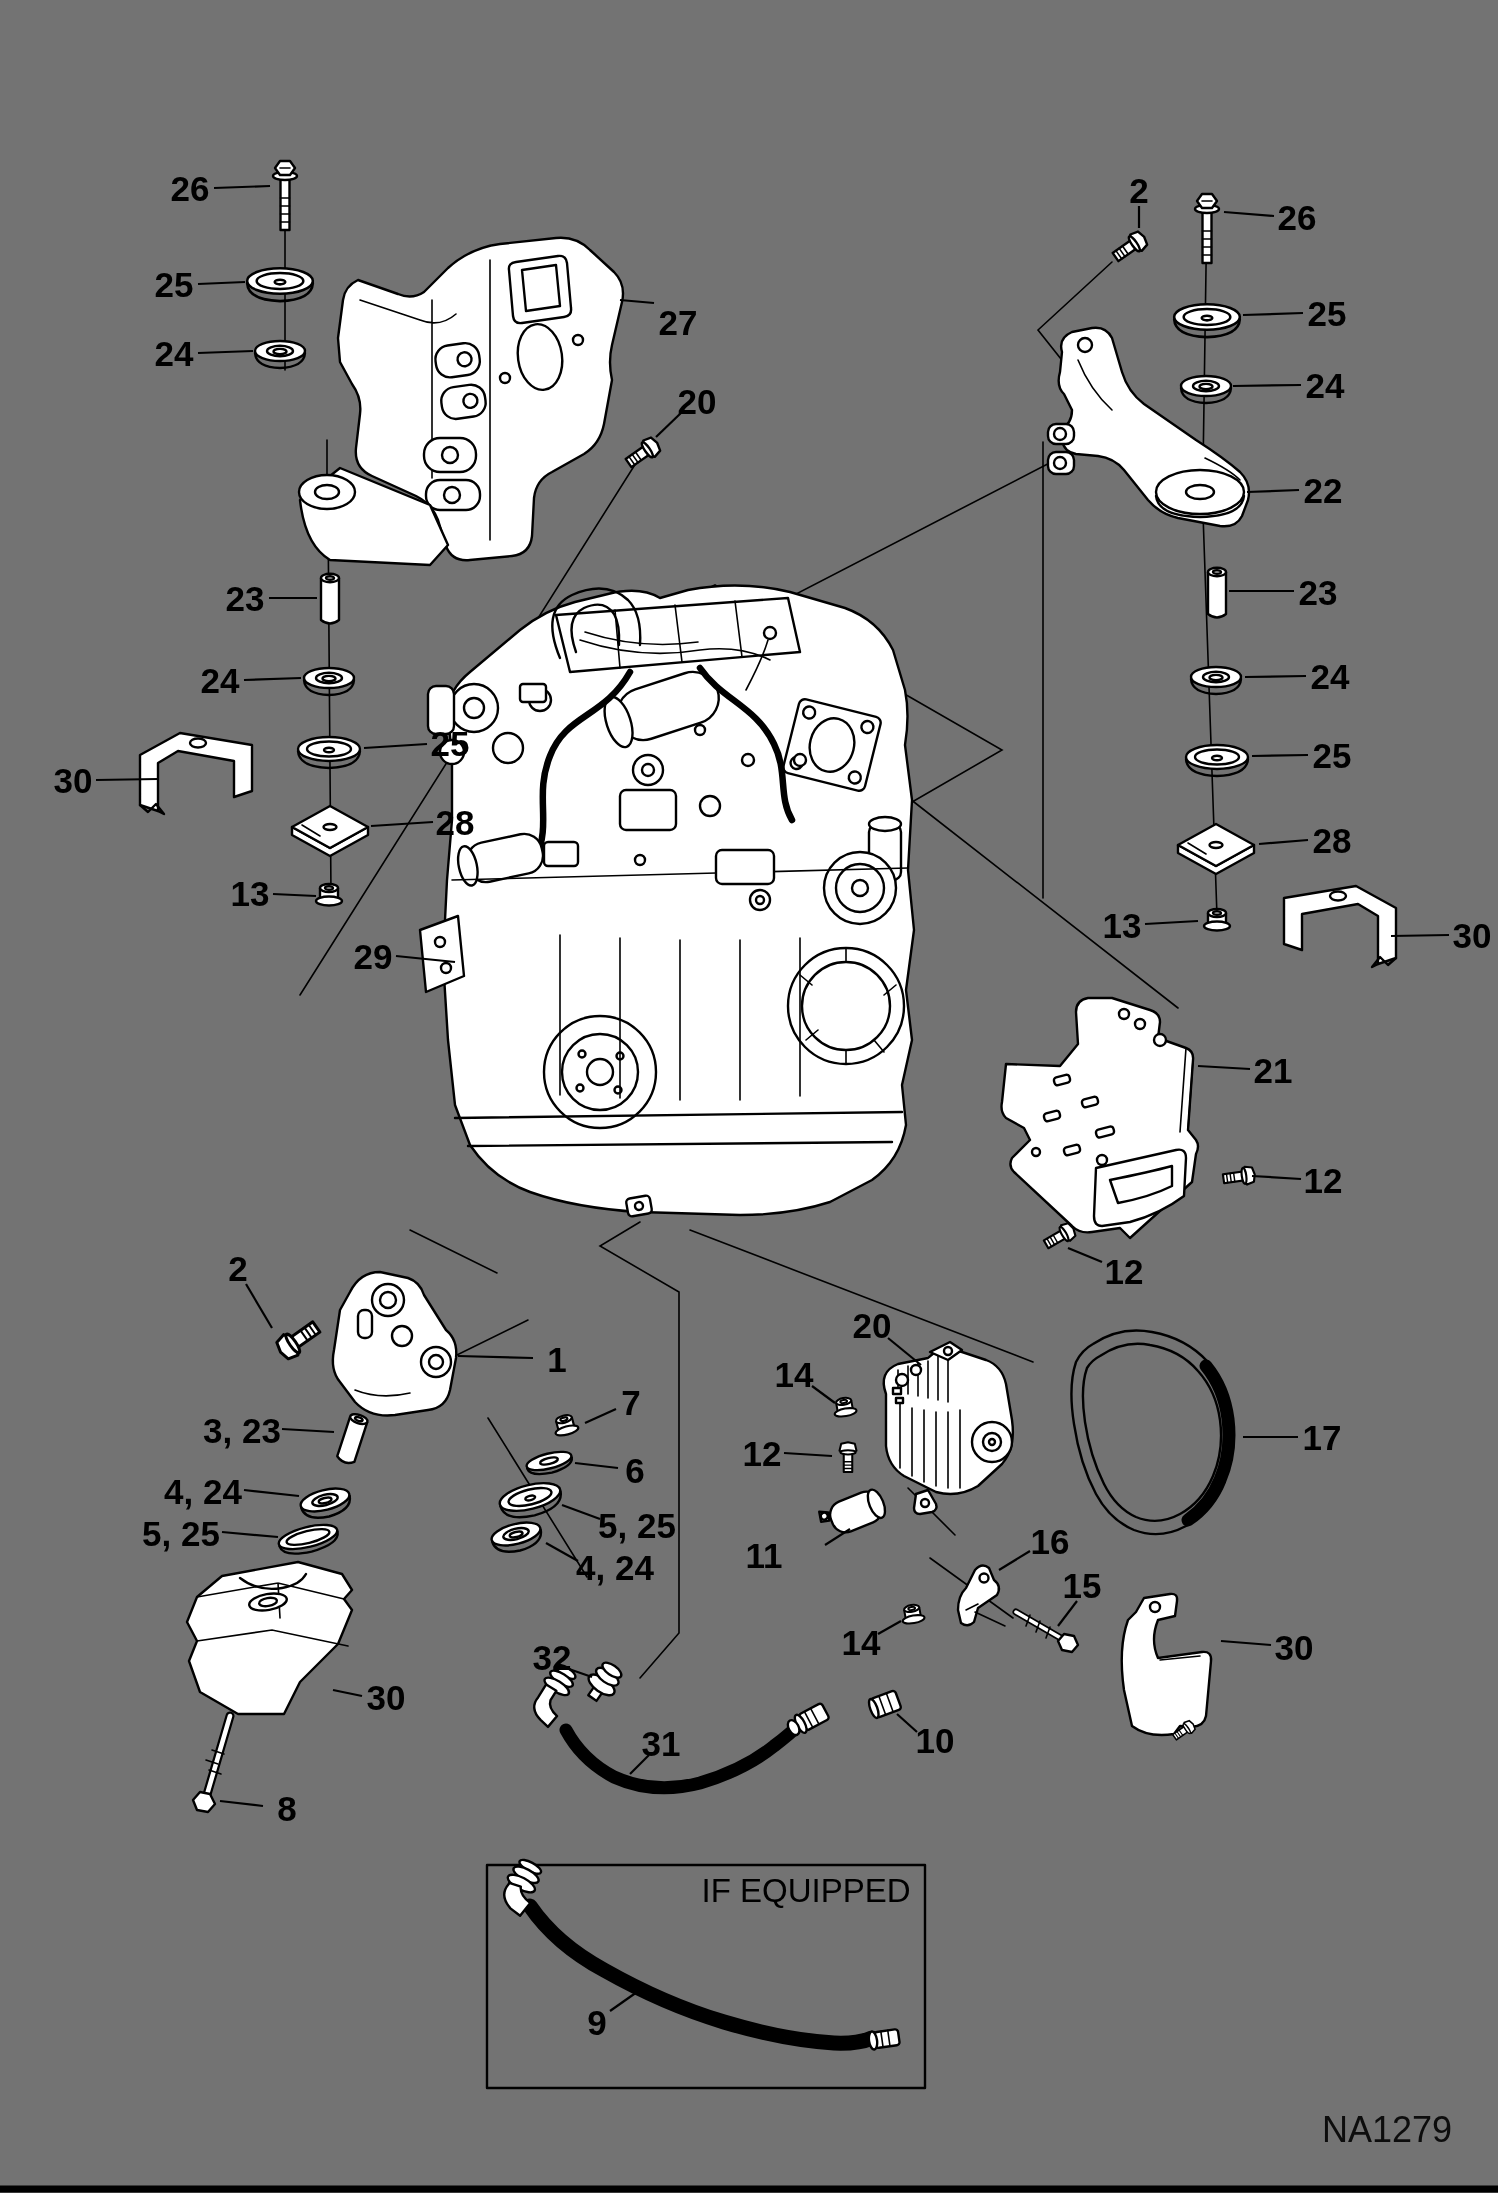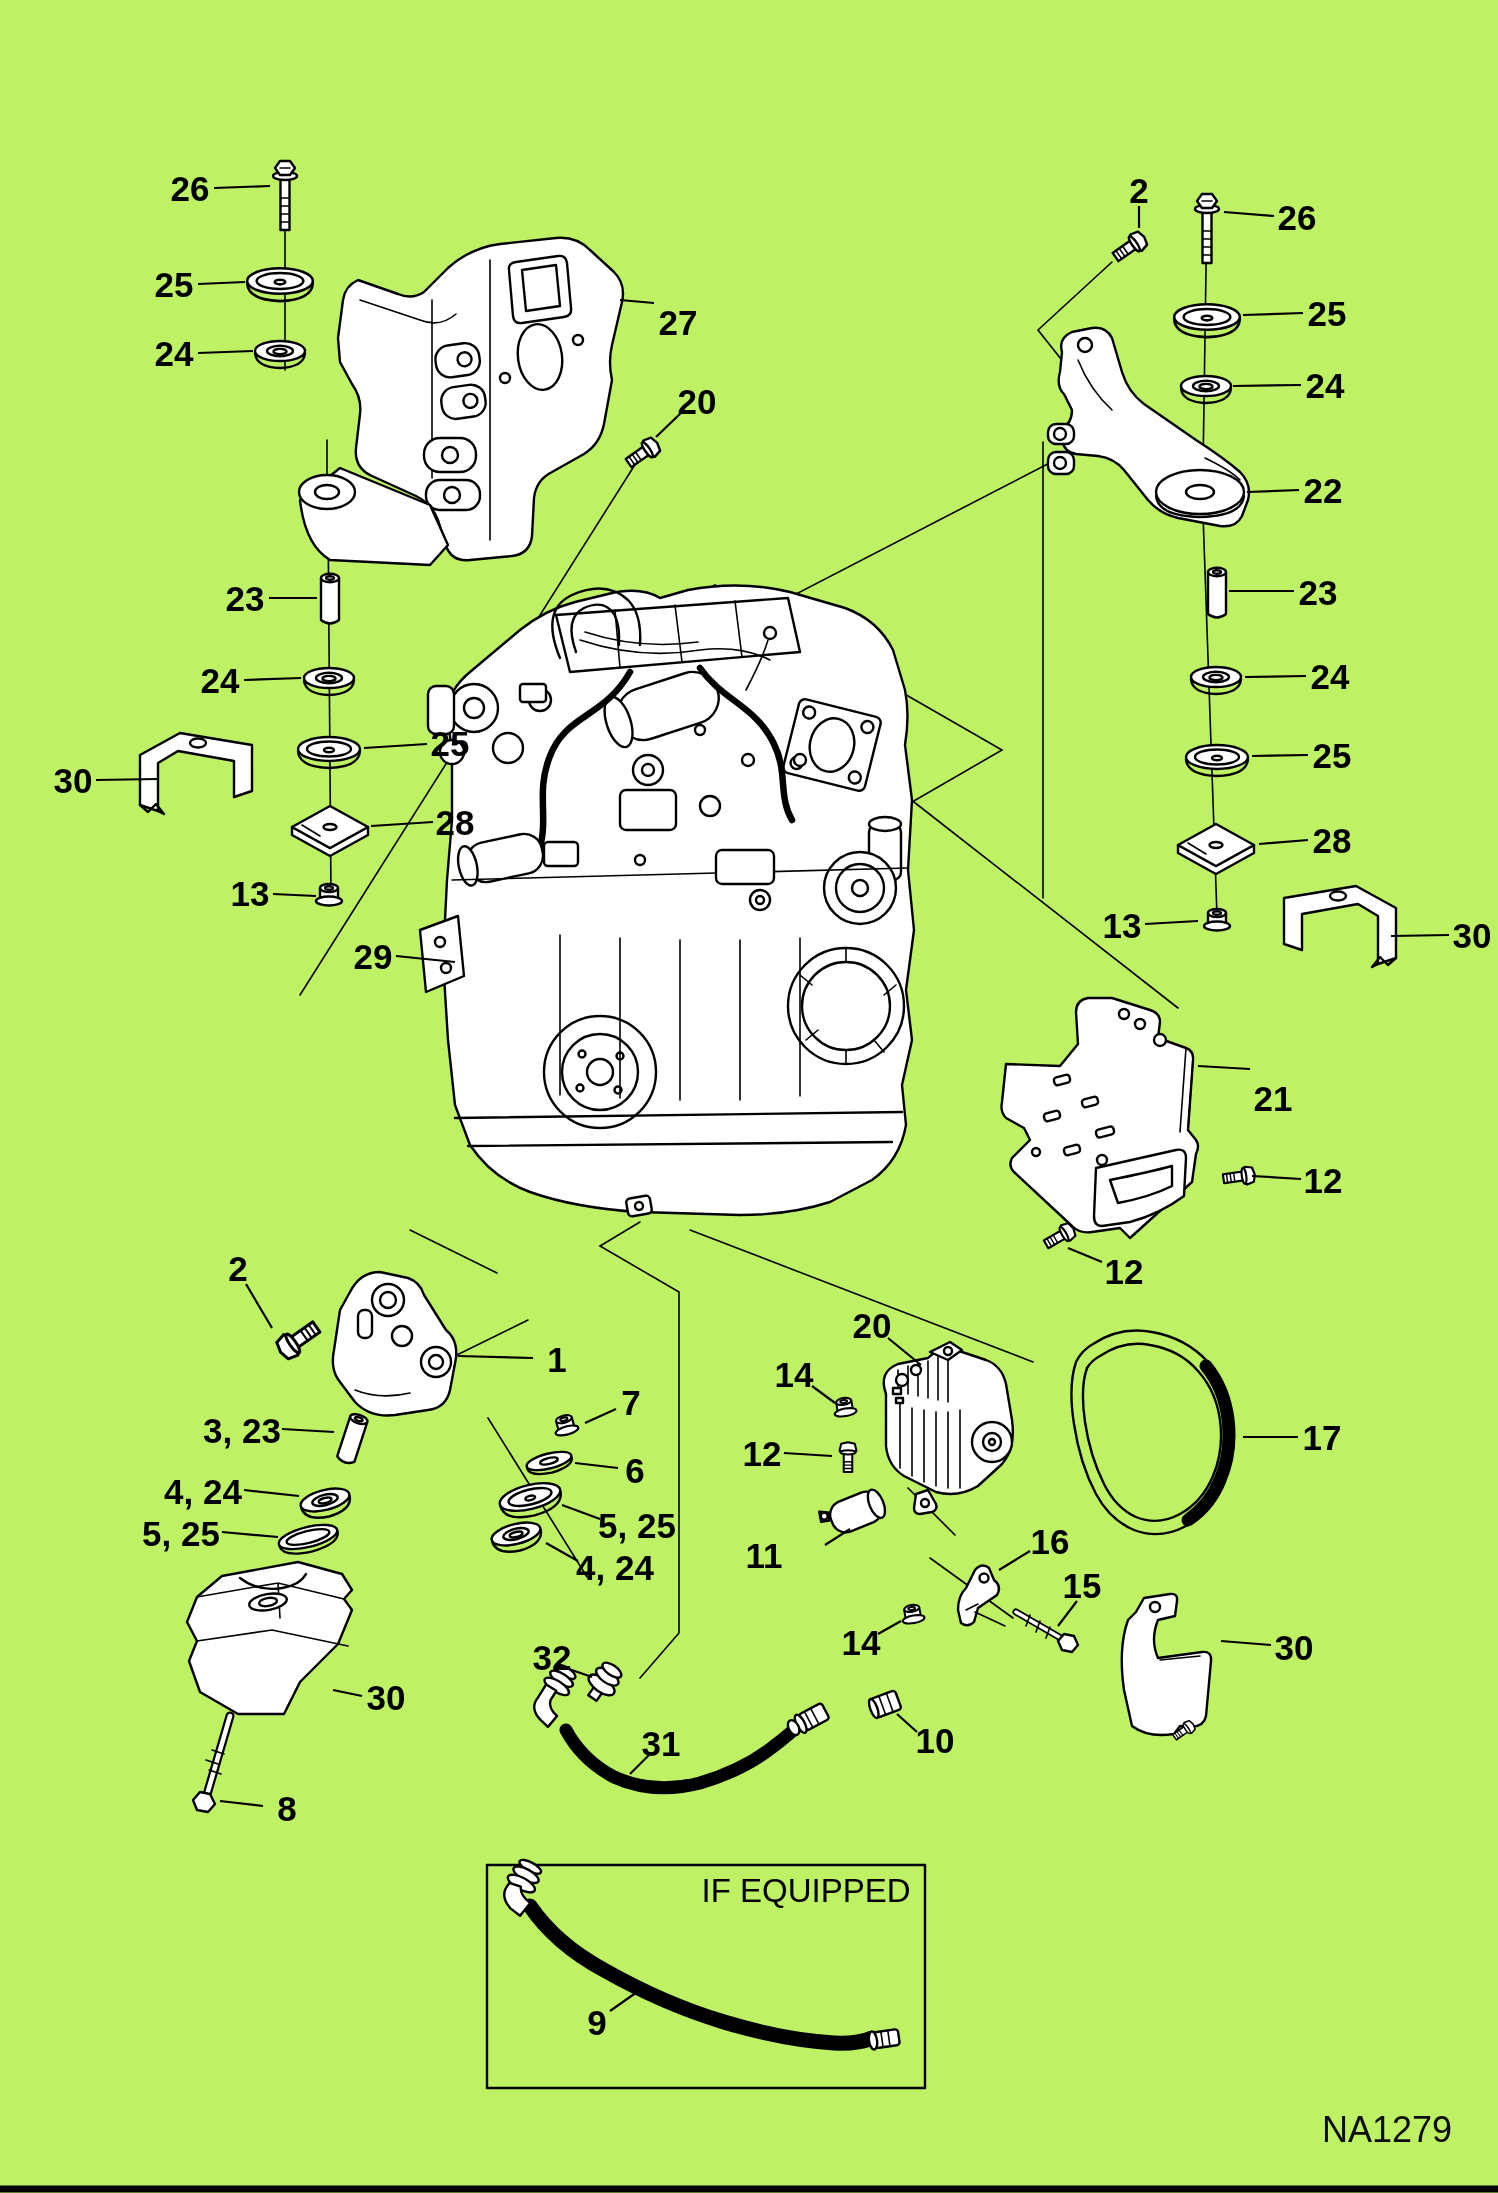--- a/index.html
+++ b/index.html
@@ -1,16 +1,16 @@
 <!DOCTYPE html>
 <html><head>
 <meta charset="utf-8">
 <style>
   html,body{margin:0;padding:0;background:#fff;}
-  .page{position:relative;width:1498px;height:2193px;background:#bef264;
+  .page{position:relative;width:1498px;height:2193px;background:#737373;
         font-family:"Liberation Sans",sans-serif;overflow:hidden;}
   .page svg{position:absolute;left:0;top:0;}
   
   #art .p{fill:#ffffff;stroke:#000;stroke-width:2.4;stroke-linejoin:round;}
   #art .n{fill:none;stroke:#000;stroke-width:2.4;stroke-linecap:round;stroke-linejoin:round;}
   #art .t{fill:none;stroke:#000;stroke-width:1.6;stroke-linecap:round;}
   #art .hose{fill:none;stroke:#000;stroke-linecap:round;}
   #art .leader{stroke:#000;stroke-width:2.2;}
   .callout{position:absolute;transform:translate(-50%,-50%);font-weight:bold;
            font-size:35px;line-height:1;color:#000;white-space:nowrap;}
@@ -512,21 +512,21 @@
       <div class="callout" style="left: 1332px; top: 840px;">28</div>
       <div class="callout" style="left: 1122px; top: 925px;">13</div>
       <div class="callout" style="left: 1472px; top: 935px;">30</div>
       <div class="callout" style="left: 245px; top: 598px;">23</div>
       <div class="callout" style="left: 220px; top: 680px;">24</div>
       <div class="callout" style="left: 450px; top: 743px;">25</div>
       <div class="callout" style="left: 73px; top: 780px;">30</div>
       <div class="callout" style="left: 455px; top: 822px;">28</div>
       <div class="callout" style="left: 250px; top: 893px;">13</div>
       <div class="callout" style="left: 373px; top: 956px;">29</div>
-      <div class="callout" style="left: 1273px; top: 1070px; margin-top: 28px;">21</div>
+      <div class="callout" style="left: 1273px; top: 1070px;">21</div>
       <div class="callout" style="left: 1323px; top: 1180px;">12</div>
       <div class="callout" style="left: 1124px; top: 1271px;">12</div>
       <div class="callout" style="left: 238px; top: 1268px;">2</div>
       <div class="callout" style="left: 557px; top: 1359px;">1</div>
       <div class="callout" style="left: 242px; top: 1430px;">3, 23</div>
       <div class="callout" style="left: 203px; top: 1491px;">4, 24</div>
       <div class="callout" style="left: 181px; top: 1533px;">5, 25</div>
       <div class="callout" style="left: 631px; top: 1402px;">7</div>
       <div class="callout" style="left: 635px; top: 1470px;">6</div>
       <div class="callout" style="left: 637px; top: 1525px;">5, 25</div>

